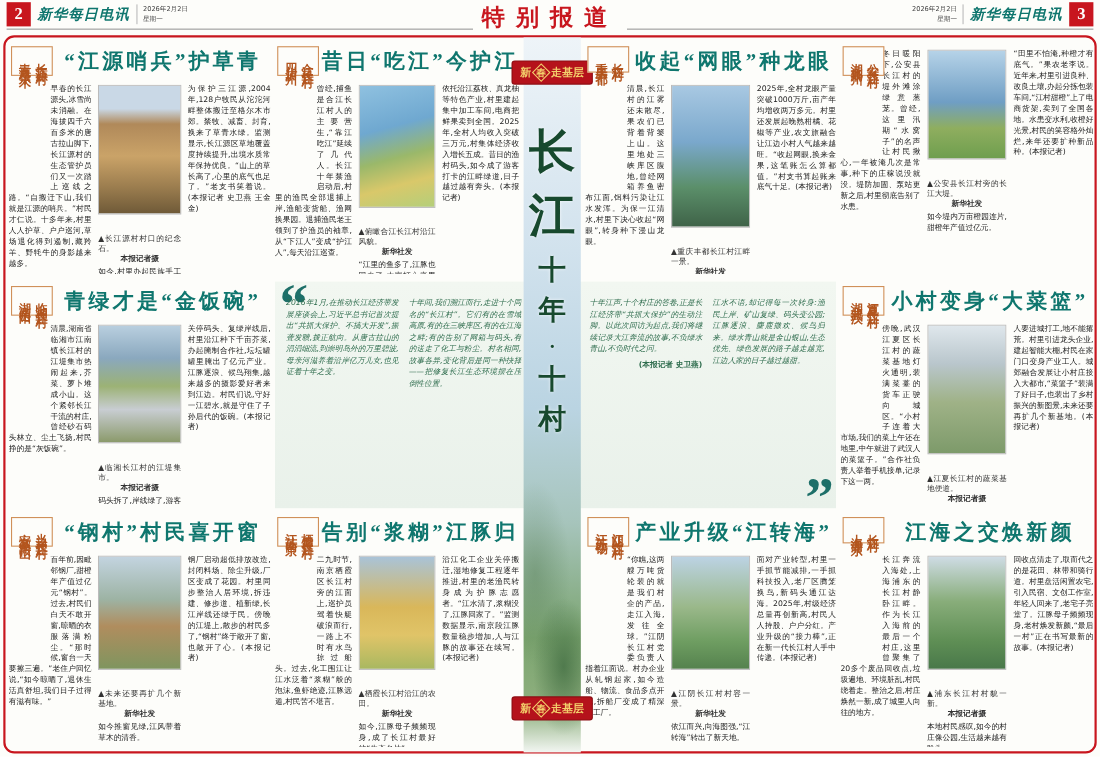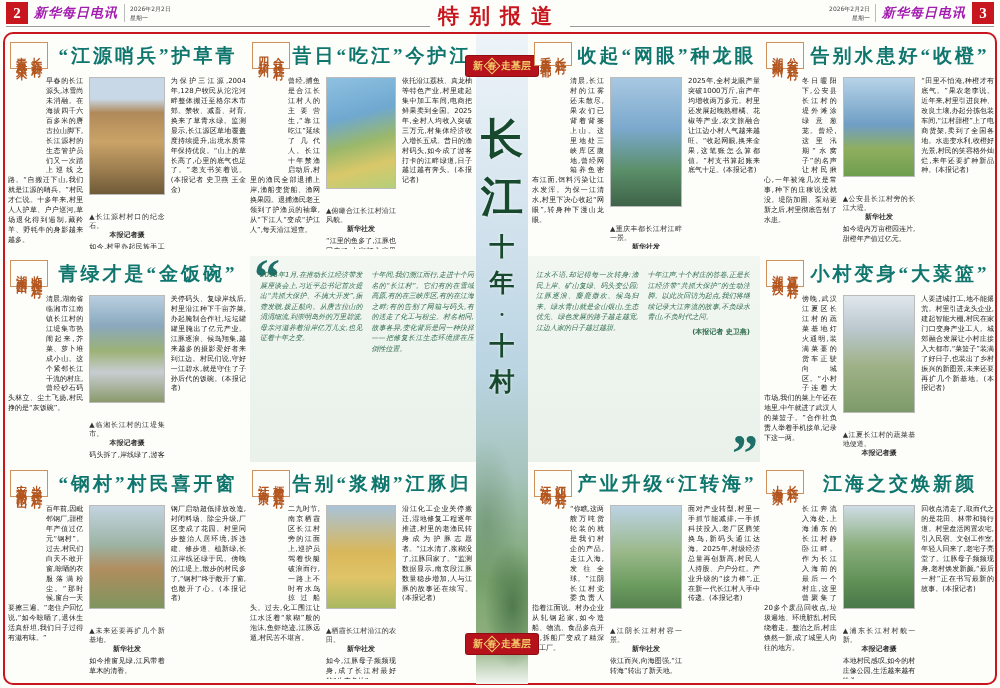--- a/index.html
+++ b/index.html
@@ -8,21 +8,21 @@
   .sheet { position:relative; width:1000px; height:688px; background:#fdfdfa; }
 
   
   .masthead { position:absolute; left:0; top:0; width:100%; height:30px; }
   .mh-line { position:absolute; left:6px; right:6px; top:26px; border-top:1px solid #9a9a9a; }
   .mh-group { position:absolute; top:2px; display:flex; align-items:center; gap:6px; }
   .mh-left { left:6px; } .mh-right { right:6px; }
   .pagenum { width:22px; height:22px; background:#c8161e; color:#fff; font-weight:bold;
              font-size:15px; display:flex; align-items:center; justify-content:center;
              font-family:"Liberation Serif", serif; }
-  .logo { color:#a21caf; font-weight:bold; font-size:13px; letter-spacing:1px;
+  .logo { color:#0f766e; font-weight:bold; font-size:13px; letter-spacing:1px;
           font-family:"Liberation Serif", serif; font-style:italic; white-space:nowrap; }
   .dateblock { font-size:6px; color:#444; line-height:1.5; border-left:1px solid #bbb; padding-left:5px; }
   .section-title { position:absolute; left:50%; top:2px; transform:translateX(-50%);
           color:#c8161e; font-weight:bold; font-size:21px; letter-spacing:10px;
           font-family:"Liberation Serif", serif; background:#fdfdfa; padding:0 8px; white-space:nowrap; }
 
   
   .frame { position:absolute; left:3px; right:3px; top:32px; bottom:3px;
            border:2px solid #c8161e; border-radius:10px; pointer-events:none; }
 
@@ -176,21 +176,20 @@
         <span>如今全村龙眼种植面积超过2300亩,基本实现规模化经营。</span>
       </div>
       <div class="bcol">2025年,全村龙眼产量突破1000万斤,亩产年均增收两万多元。村里还发展起晚熟柑橘、花椒等产业,农文旅融合让江边小村人气越来越旺。“收起网眼,换来金果,这笔账怎么算都值。”村支书算起账来底气十足。(本报记者)</div>
     </div>
       </article>
       <article class="art" style="left: 764px; top: 40px; width: 230px; height: 212px;">
     <div class="kicker">
       <span>公安长江村</span>
       <span>湖北荆州</span>
     </div>
-    <h2 class="headline">告别水患好“收橙”</h2>
     <div class="art-body">
       <div class="bcol first">冬日暖阳下,公安县长江村的堤外滩涂绿意葱茏。曾经,这里汛期“水窝子”的名声让村民揪心,一年被淹几次是常事,种下的庄稼说没就没。堤防加固、泵站更新之后,村里彻底告别了水患。</div>
       <div class="bcol">
         <div class="photo p-a4"></div>
         <div class="cap">
           <span>▲公安县长江村旁的长江大堤。</span>
           <span class="cred">新华社发</span>
         </div>
         <span>如今堤内万亩橙园连片,甜橙年产值过亿元。</span>
       </div>
@@ -312,25 +311,25 @@
     </div>
       </article>
     </div>
 
   <section class="quote">
     <div class="qmark open">“</div>
     <div class="q-cols">
       <div class="qcol">2016年1月,在推动长江经济带发展座谈会上,习近平总书记首次提出“共抓大保护、不搞大开发”,振聋发聩,拨正航向。从唐古拉山的涓涓细流,到崇明岛外的万里碧波,母亲河滋养着沿岸亿万儿女,也见证着十年之变。</div>
       <div class="qcol">十年间,我们溯江而行,走进十个同名的“长江村”。它们有的在雪域高原,有的在三峡库区,有的在江海之畔;有的告别了网箱与码头,有的送走了化工与粉尘。村名相同,故事各异,变化背后是同一种抉择——把修复长江生态环境摆在压倒性位置。</div>
       <div class="q-spacer"></div>
-      <div class="qcol">江水不语,却记得每一次转身:渔民上岸、矿山复绿、码头变公园;江豚逐浪、麋鹿撒欢、候鸟归来。绿水青山就是金山银山,生态优先、绿色发展的路子越走越宽,江边人家的日子越过越甜。</div>
       <div class="qcol">
         <span>十年江声,十个村庄的答卷,正是长江经济带“共抓大保护”的生动注脚。以此次回访为起点,我们将继续记录大江奔流的故事,不负绿水青山,不负时代之问。</span>
         <span class="q-byline">(本报记者 史卫燕)</span>
       </div>
+      <div class="qcol">江水不语,却记得每一次转身:渔民上岸、矿山复绿、码头变公园;江豚逐浪、麋鹿撒欢、候鸟归来。绿水青山就是金山银山,生态优先、绿色发展的路子越走越宽,江边人家的日子越过越甜。</div>
     </div>
     <div class="qmark close">”</div>
   </section>
 
   <div class="strip">
     <div class="badge top">
       <span>新</span>
       <span class="dia">
           <i>春</i>
         </span>

